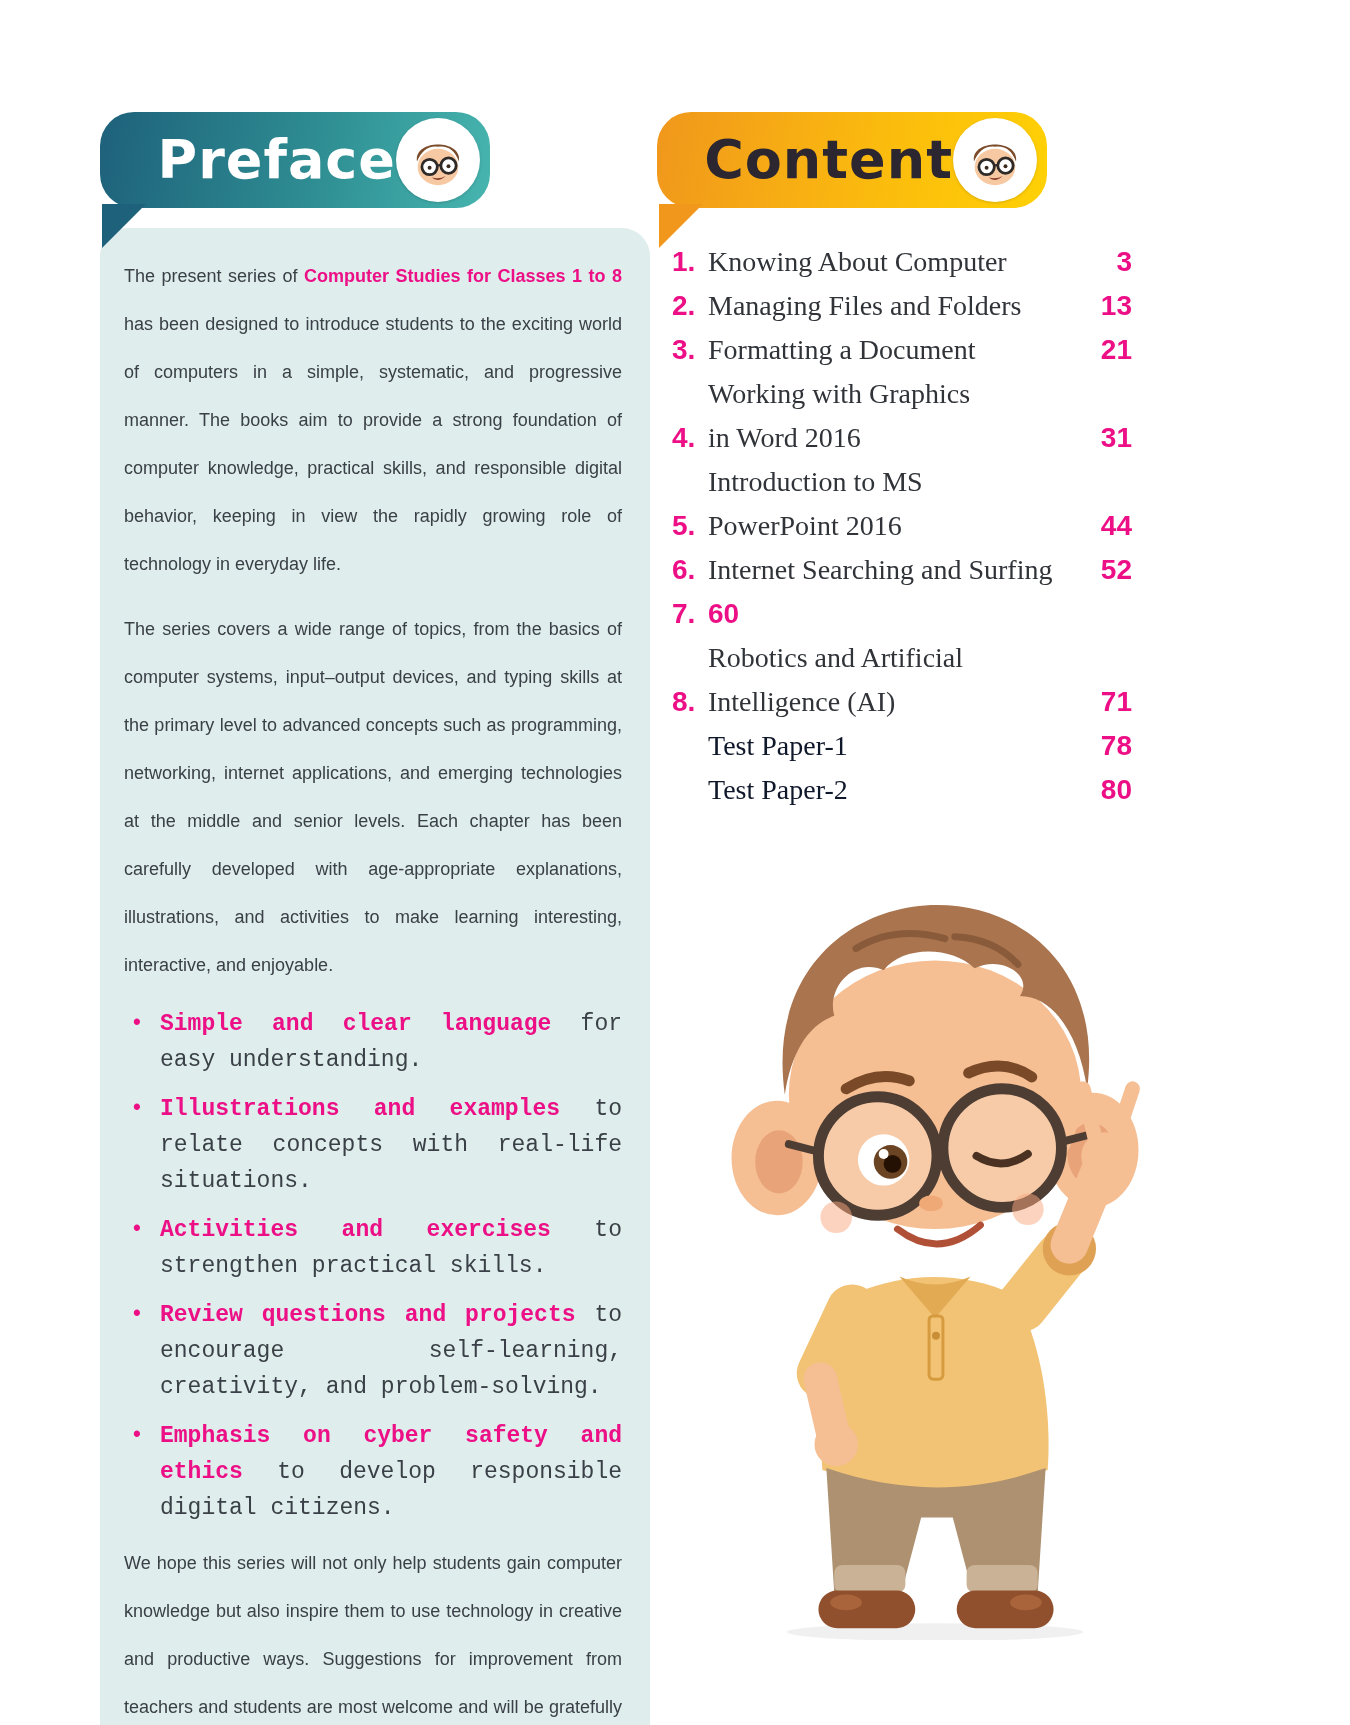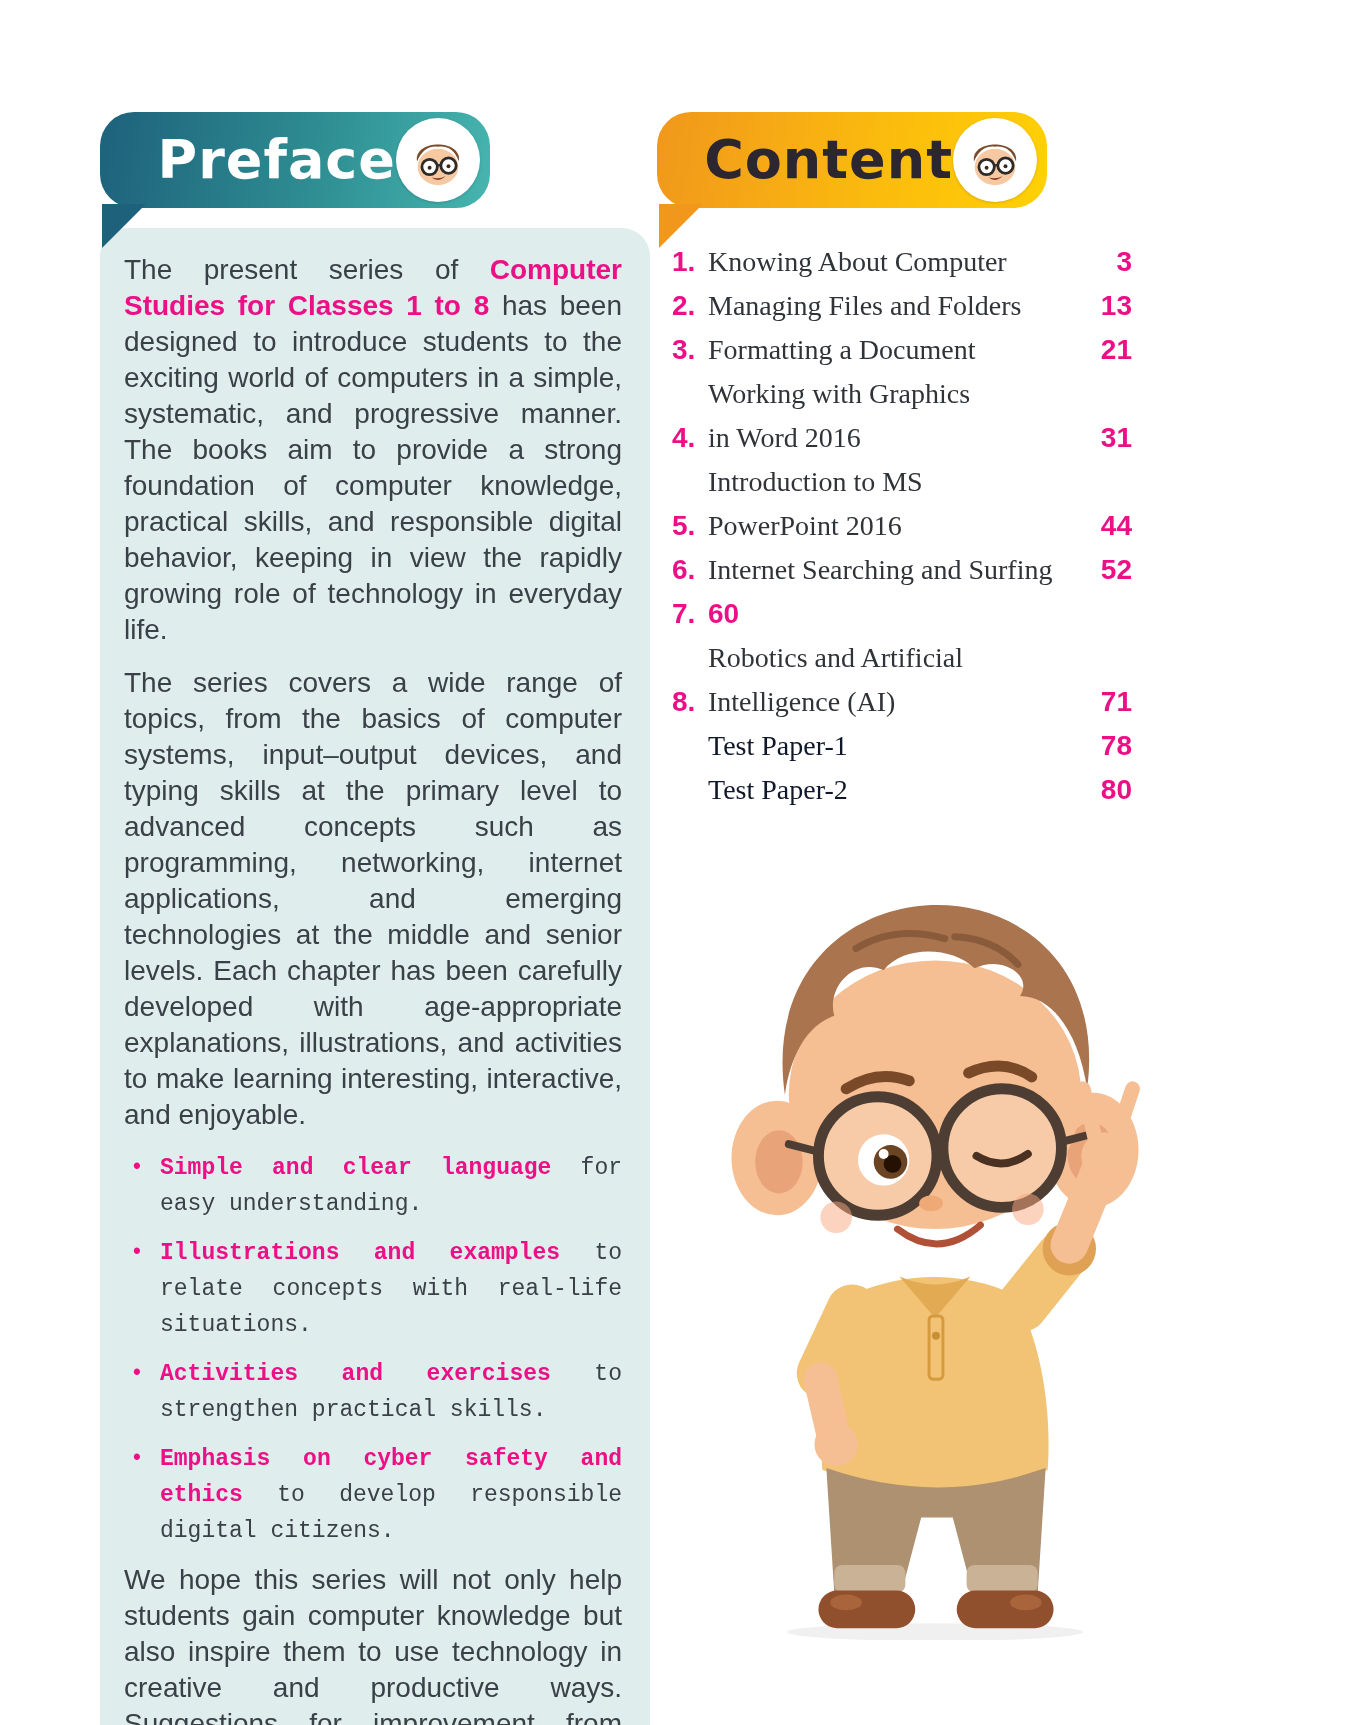--- a/index.html
+++ b/index.html
@@ -40,21 +40,21 @@
     box-shadow:0 1px 3px rgba(0,0,0,.15);
   }
   .avatar svg{width:70px;height:70px;}
 
   
   .panel{
     margin-top:20px;background:#DFEEEC;border-radius:28px;
     padding:24px 28px 26px 24px;box-sizing:border-box;width:550px;
   }
   .para{
-    margin:0 0 17px 0;font-size:28px;line-height:36px;color:#3A4047;
+    margin:0 0 17px 0;font-size:18px;line-height:48px;color:#3A4047;
     text-align:justify;
   }
   .para:last-child{margin-bottom:0;}
   .hl{color:#EC0F86;font-weight:bold;}
   .bullet{display:flex;margin:0 0 13px 0;font-family:Liberation Mono, monospace;}
   .dot{flex:none;width:30px;color:#EC0F86;font-size:23px;line-height:36px;padding-left:6px;}
   .dot::before{content:"\2022";}
   .btext{margin:0;font-size:23px;line-height:36px;color:#3A4047;text-align:justify;flex:1;}
 
   
@@ -105,20 +105,24 @@
       <div class="bullet">
         <span class="dot"></span>
         <p class="btext"><strong class="hl">Illustrations and examples</strong><span> to relate concepts with real-life situations.</span></p>
       </div>
       <div class="bullet">
         <span class="dot"></span>
         <p class="btext"><strong class="hl">Activities and exercises</strong><span> to strengthen practical skills.</span></p>
       </div>
       <div class="bullet">
         <span class="dot"></span>
+        <p class="btext"><strong class="hl">Review questions and projects</strong><span> to encourage self-learning, creativity, and problem-solving.</span></p>
+      </div>
+      <div class="bullet">
+        <span class="dot"></span>
         <p class="btext"><strong class="hl">Emphasis on cyber safety and ethics</strong><span> to develop responsible digital citizens.</span></p>
       </div>
 
       <p class="para"><span>We hope this series will not only help students gain computer knowledge but also inspire them to use technology in creative and productive ways. Suggestions for improvement from teachers and students are most welcome and will be gratefully acknowledged.</span></p>
     </div>
 
   </div>
 
   <div class="col-right">
 

